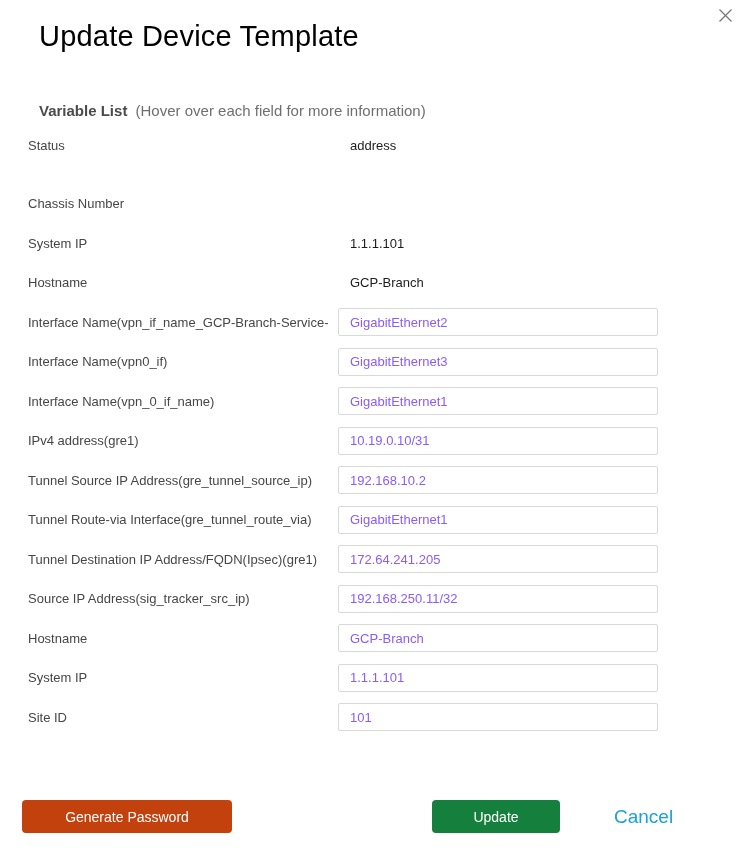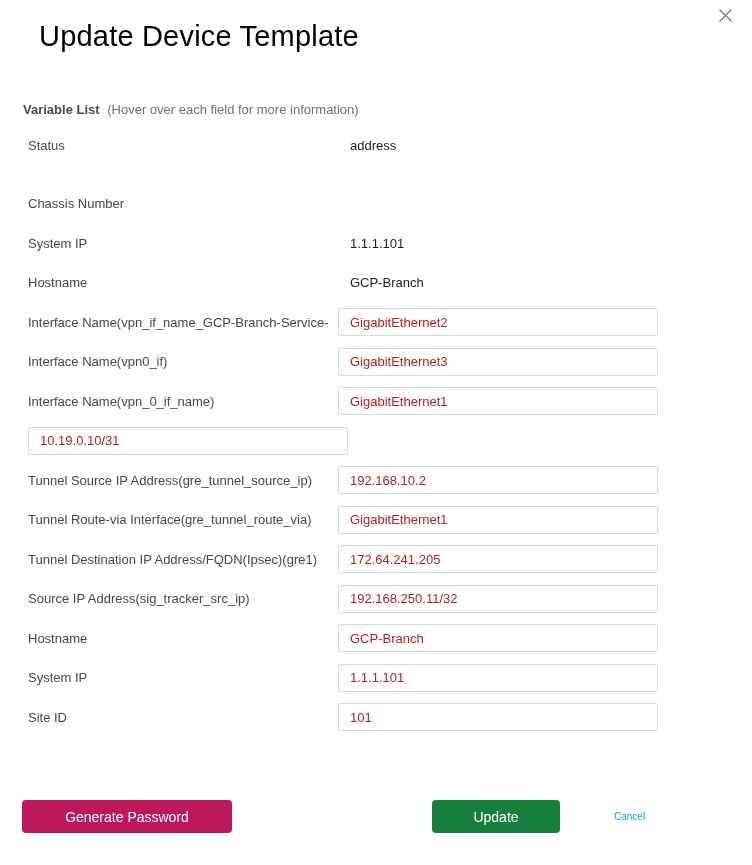--- a/index.html
+++ b/index.html
@@ -21,22 +21,22 @@
   }
   .close-btn svg { display: block; }
 
   .dialog-title {
     position: absolute; left: 39px; top: 20px;
     font-size: 29px; font-weight: 300; color: #000000;
     letter-spacing: 0.2px; white-space: nowrap;
   }
 
   .section-head {
-    position: absolute; left: 23px; top: 102px;
-    font-size: 13px; white-space: nowrap;
+    position: absolute; left: 39px; top: 102px;
+    font-size: 15px; white-space: nowrap;
   }
   .section-head .head-strong { font-weight: bold; color: #4a4a4a; }
   .section-head .head-hint { font-weight: normal; color: #6f6f6f; margin-left: 4px; }
 
   .rows {
     position: absolute; left: 0; top: 126px; width: 752px;
   }
   .row {
     display: flex; align-items: center;
     height: 39.5px; padding-left: 28px;
@@ -50,21 +50,21 @@
   .row-value {
     font-size: 13px; color: #1c1c1c;
     padding-left: 12px; white-space: nowrap;
   }
   .row-input {
     width: 320px; height: 28px;
     border: 1px solid #d9d9d9; border-radius: 2px;
     background: #ffffff;
     padding: 0 11px;
     font-family: "Liberation Sans", "DejaVu Sans", sans-serif;
-    font-size: 13px; color: #b91c1c;
+    font-size: 13px; color: #8b5cf6;
     outline: none;
   }
 
   .footer {
     position: absolute; left: 0; top: 800px;
     width: 752px; height: 34px;
   }
   .btn {
     position: absolute; top: 0; height: 33px;
     border: none; border-radius: 4px;
@@ -72,21 +72,21 @@
     font-family: "Liberation Sans", "DejaVu Sans", sans-serif;
     cursor: pointer;
     display: flex; align-items: center; justify-content: center;
   }
   .btn-generate { left: 22px; width: 210px; }
   .btn-update { left: 432px; width: 128px; }
   .link-cancel {
     position: absolute; left: 614px; top: 0;
     height: 33px; line-height: 33px;
     background: none; border: none;
-    font-size: 10px; cursor: pointer;
+    font-size: 19px; cursor: pointer;
     font-family: "Liberation Sans", "DejaVu Sans", sans-serif;
   }
 </style>
 </head>
 <body>
 
 <button class="close-btn" aria-label="Close">
   <span style="display:flex;">
     <svg width="15" height="15" viewBox="0 0 15 15">
       <line x1="1.5" y1="1.5" x2="13.5" y2="13.5" stroke="#777777" stroke-width="1.2"></line>
@@ -125,20 +125,21 @@
     </div>
     <div class="row">
       <span class="row-label">Interface Name(vpn0_if)</span>
       <input type="text" class="row-input" value="GigabitEthernet3" style="">
     </div>
     <div class="row">
       <span class="row-label">Interface Name(vpn_0_if_name)</span>
       <input type="text" class="row-input" value="GigabitEthernet1" style="">
     </div>
     <div class="row">
+      <span class="row-label">IPv4 address(gre1)</span>
       <input type="text" class="row-input" value="10.19.0.10/31" style="">
     </div>
     <div class="row">
       <span class="row-label">Tunnel Source IP Address(gre_tunnel_source_ip)</span>
       <input type="text" class="row-input" value="192.168.10.2" style="">
     </div>
     <div class="row">
       <span class="row-label">Tunnel Route-via Interface(gre_tunnel_route_via)</span>
       <input type="text" class="row-input" value="GigabitEthernet1" style="">
     </div>
@@ -158,16 +159,16 @@
       <span class="row-label">System IP</span>
       <input type="text" class="row-input" value="1.1.1.101" style="">
     </div>
     <div class="row">
       <span class="row-label">Site ID</span>
       <input type="text" class="row-input" value="101" style="">
     </div>
   </div>
 
 <div class="footer">
-  <button class="btn btn-generate" style="background: #be185d;">Generate Password</button>
+  <button class="btn btn-generate" style="background: #c2410c;">Generate Password</button>
   <button class="btn btn-update" style="background: #15803d;">Update</button>
   <button class="link-cancel" style="color: rgb(27, 160, 215);">Cancel</button>
 </div>
 
 </body></html>

